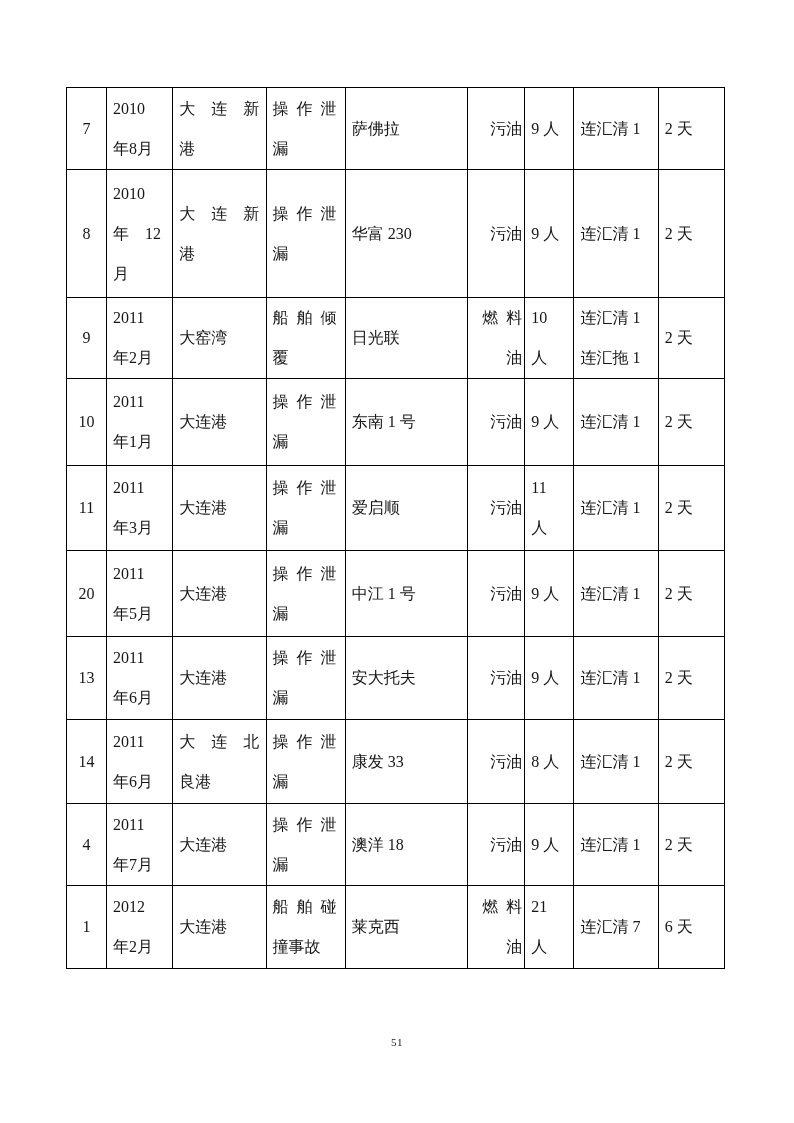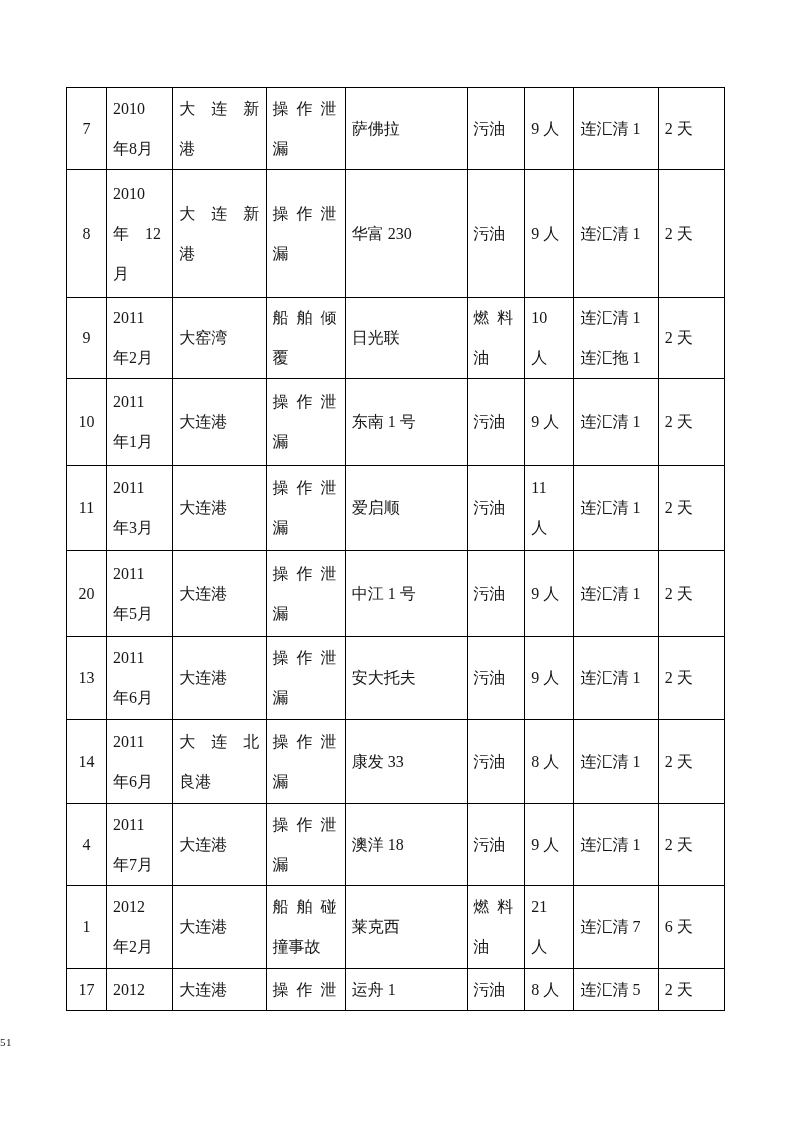--- a/index.html
+++ b/index.html
@@ -22,24 +22,25 @@
     border:1.5px solid #000;
     vertical-align:middle;
     white-space:pre;
     overflow:hidden;
     font-size:16px;
     line-height:40px;
     padding:0 2px 0 6px;
     color:#161616;
   }
   td.c0{text-align:center;padding:0;}
-  td.c5{padding-left:5px;}
+  td.c5{padding-left:5px;text-align:right;}
   .footer{
     position:absolute;
     top:1036px;left:0;width:100%;
+    text-align:center;
     font-size:11px;
     font-weight:normal;
     color:#222;
     letter-spacing:0.5px;
   }
 </style>
 </head>
 <body>
 
 <div class="page">
@@ -190,29 +191,18 @@
         <td>船 舶 碰
 撞事故</td>
         <td>莱克西</td>
         <td class="c5">燃 料
 油</td>
         <td>21
 人</td>
         <td>连汇清 7</td>
         <td>6 天</td>
       </tr>
-      <tr style="height:42px">
-        <td class="c0">17</td>
-        <td>2012</td>
-        <td>大连港</td>
-        <td>操 作 泄</td>
-        <td>运舟 1</td>
-        <td class="c5">污油</td>
-        <td>8 人</td>
-        <td>连汇清 5</td>
-        <td>2 天</td>
-      </tr>
     </tbody>
   </table>
 
   <div class="footer">51</div>
 
 </div>
 
 </body></html>

